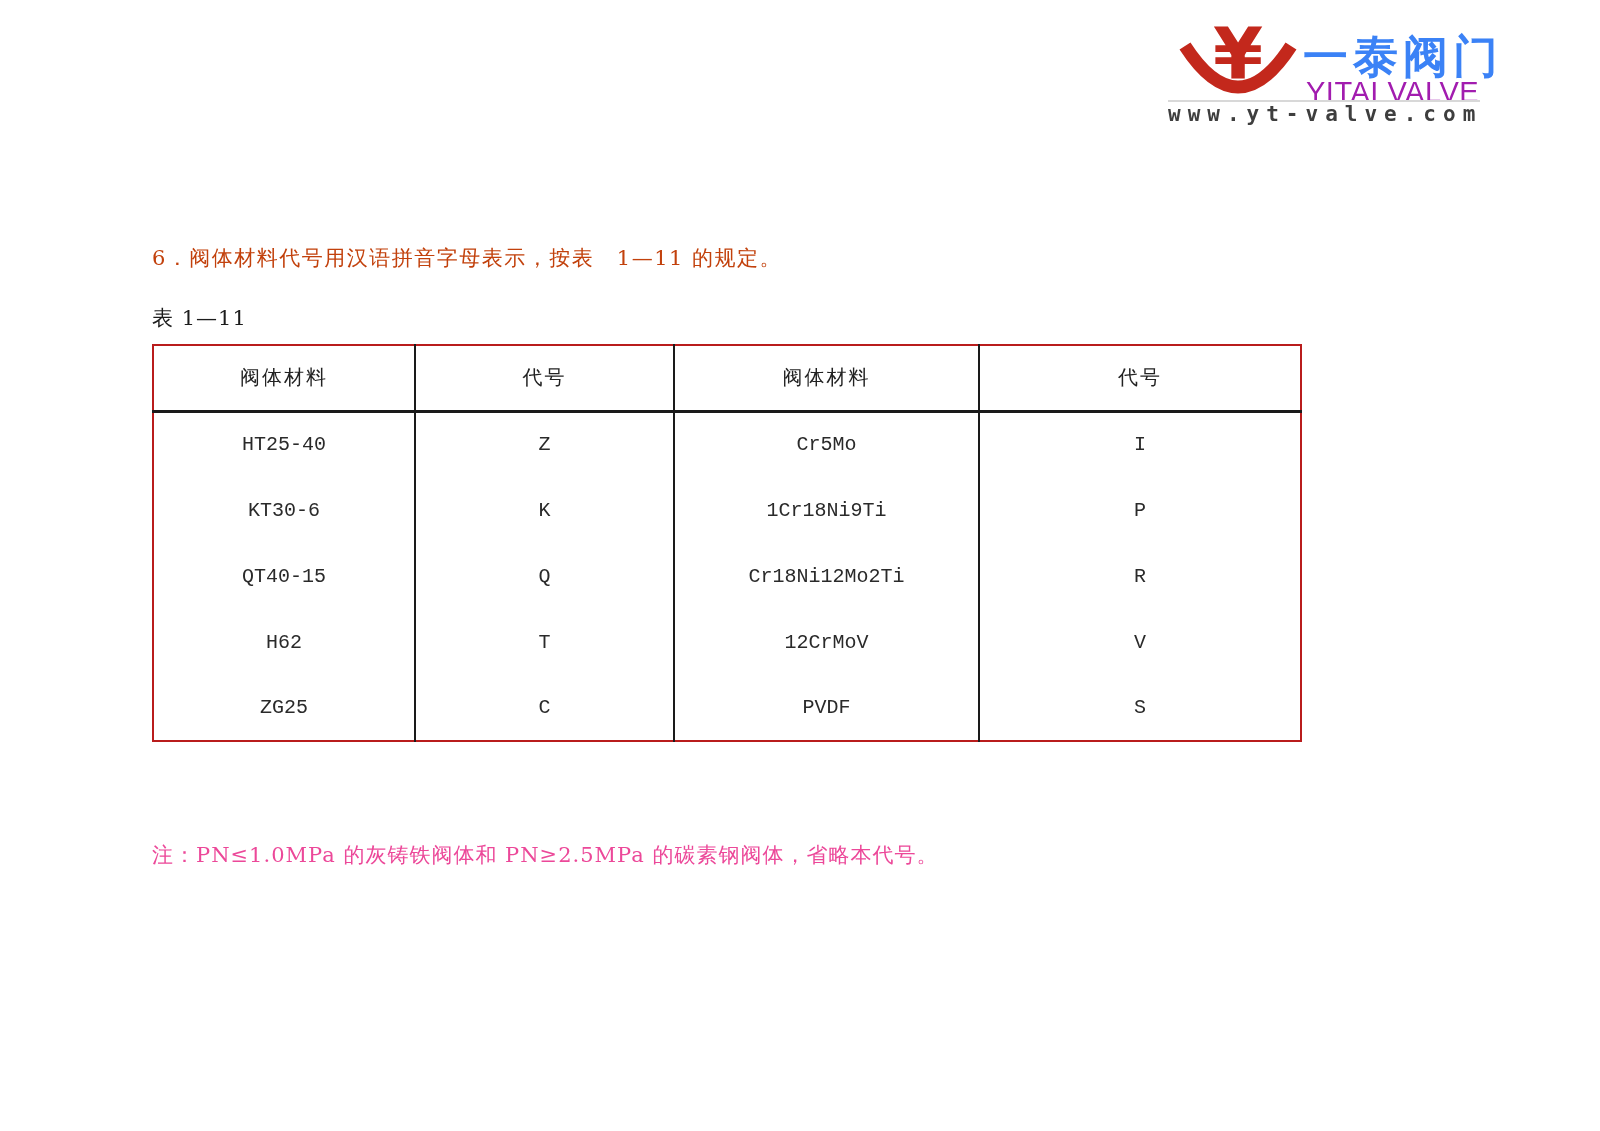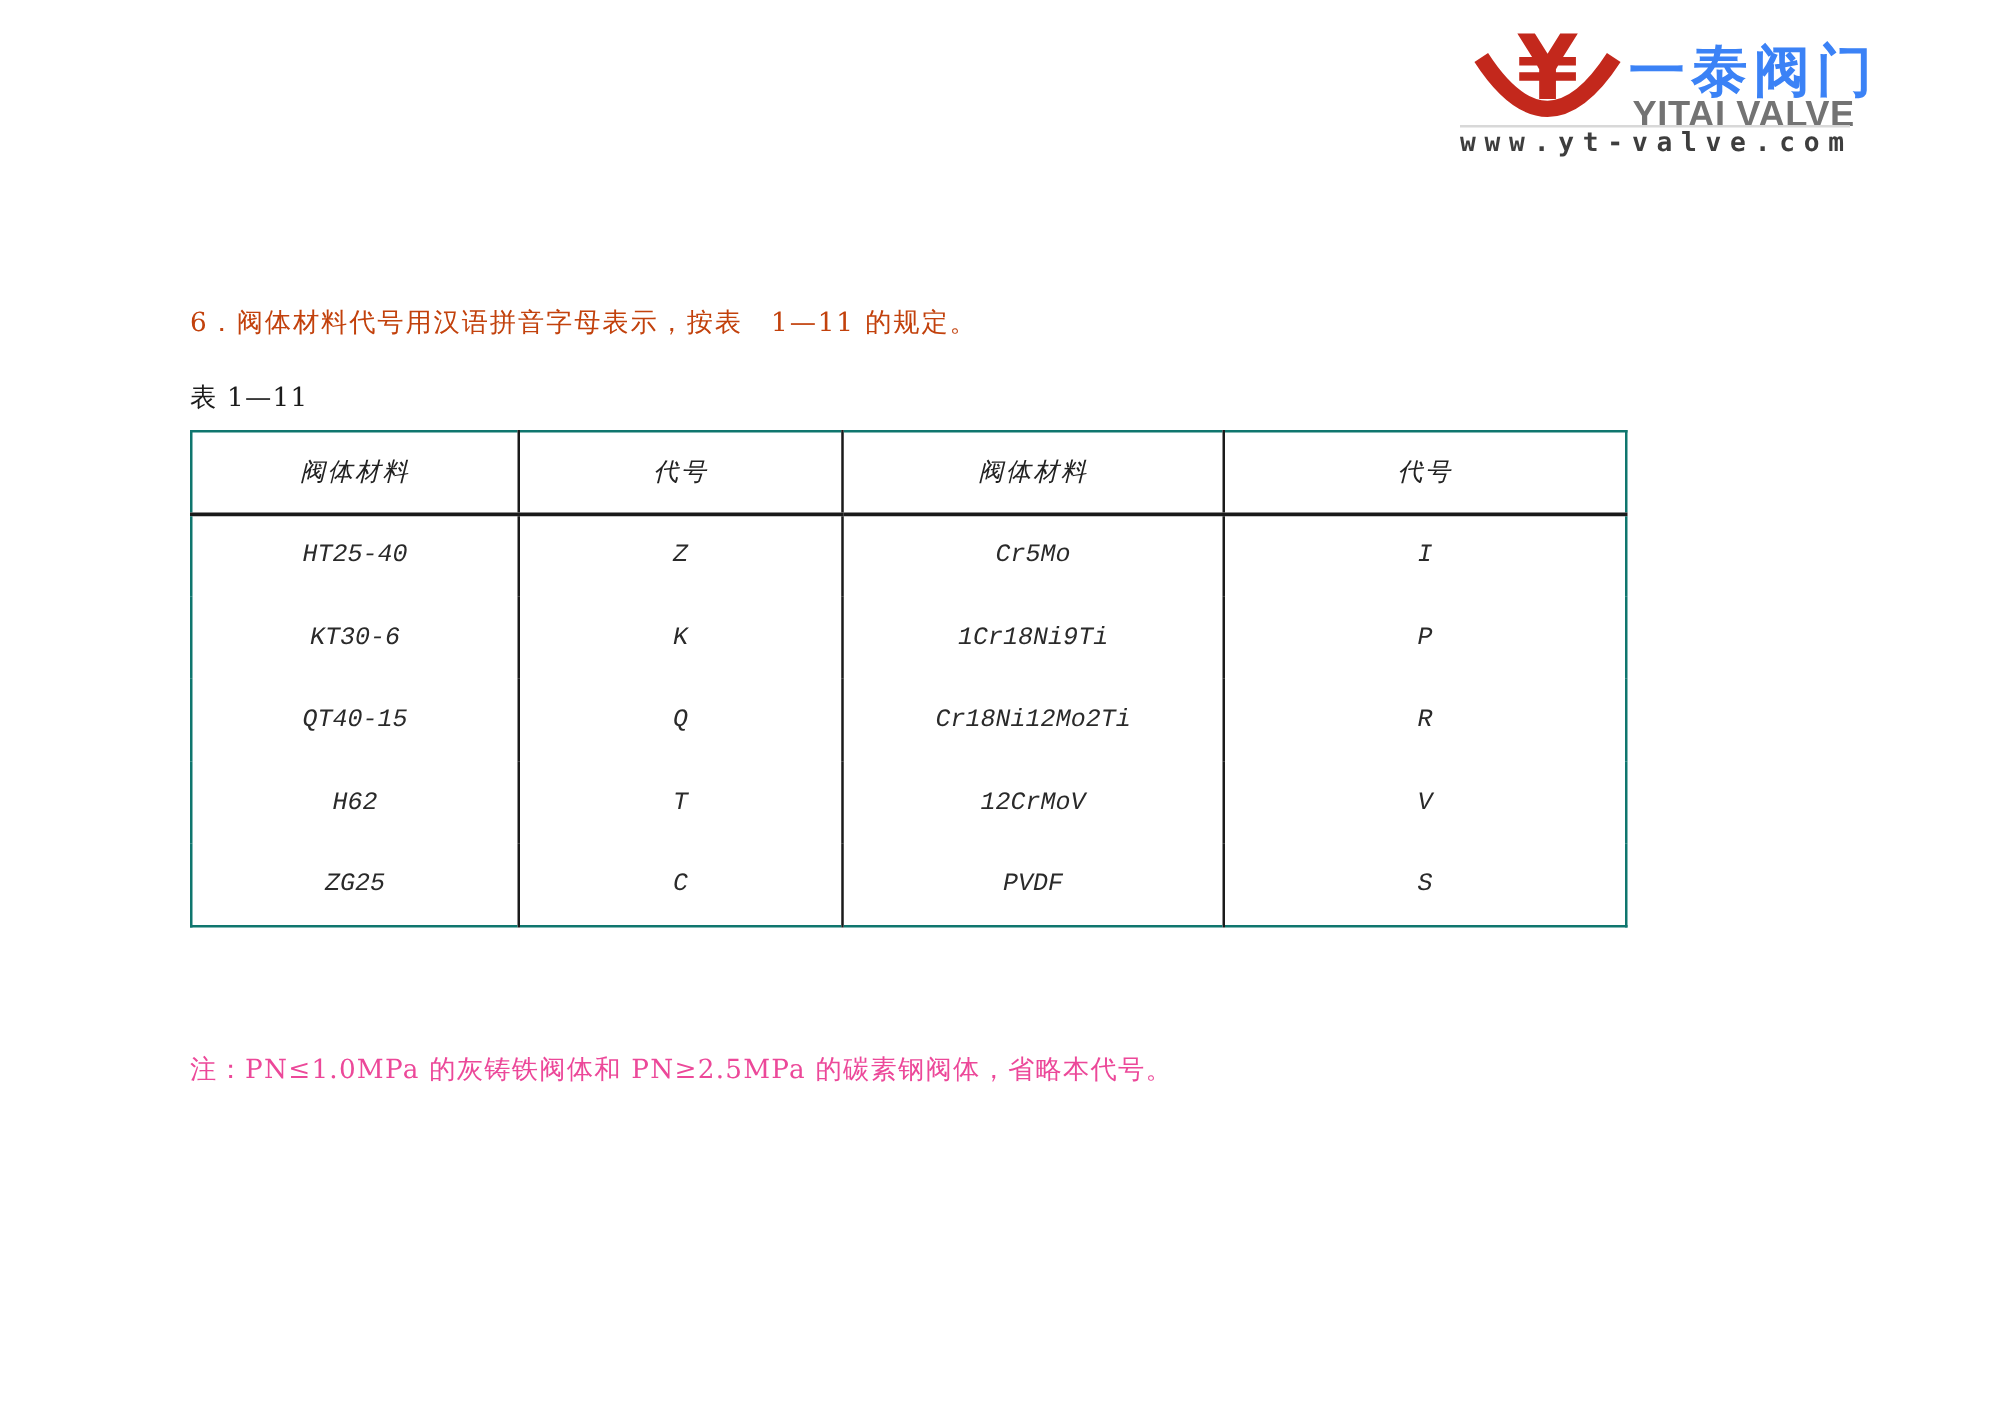--- a/index.html
+++ b/index.html
@@ -24,22 +24,22 @@
   }
   .brand-cn {
     position:absolute; left:1303px; top:34px;
     font-family:"DejaVu Sans","Liberation Sans",sans-serif;
     font-size:45px; font-weight:bold; letter-spacing:5px;
     color:#3b82f6; line-height:1; white-space:nowrap;
   }
   .brand-en {
     position:absolute; left:1306px; top:78px;
     font-family:"Liberation Sans","DejaVu Sans",sans-serif;
-    font-size:29px; font-weight:700; letter-spacing:0.5px;
-    color:#737373; line-height:1; white-space:nowrap;
+    font-size:29px; font-weight:400; letter-spacing:0.5px;
+    color:#a21caf; line-height:1; white-space:nowrap;
   }
   .logo-rule {
     position:absolute; left:1168px; top:100px;
     width:312px; height:2px; background:#d8d8d8;
   }
   .logo-site {
     position:absolute; left:1168px; top:102px;
     font-family:"DejaVu Sans Mono","Liberation Mono",monospace;
     font-size:21px; font-weight:bold; letter-spacing:7px;
     color:#3e3e3e; white-space:nowrap;
@@ -56,22 +56,21 @@
   }
   .note {
     position:absolute; left:152px; top:841px;
     font-size:21px; letter-spacing:1px; color:#ec4899; white-space:nowrap;
   }
 
   
   table.mat {
     position:absolute; left:152px; top:344px;
     width:1148px; border-collapse:collapse; table-layout:fixed;
-    border:2px solid #0f766e;
-    font-style:italic;
+    border:2px solid #b91c1c;
   }
   table.mat th {
     height:66px; font-weight:normal; font-size:20px; letter-spacing:2px;
     text-align:center; vertical-align:middle; color:#222;
     border-left:2px solid #1a1a1a; border-bottom:3px solid #1a1a1a;
   }
   table.mat td {
     height:66px; text-align:center; vertical-align:middle;
     font-family:"Liberation Mono","DejaVu Sans Mono",monospace;
     font-size:20px; color:#2a2a2a;

